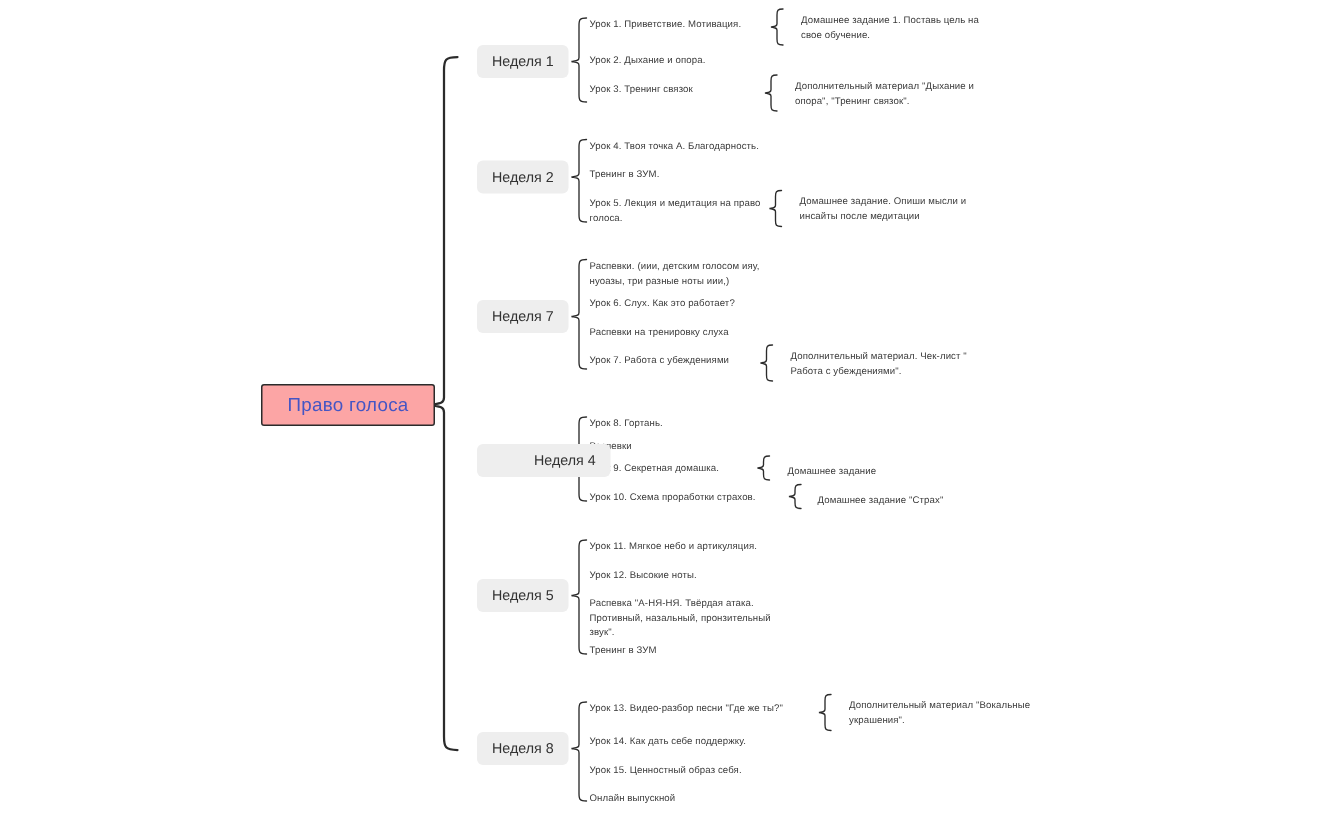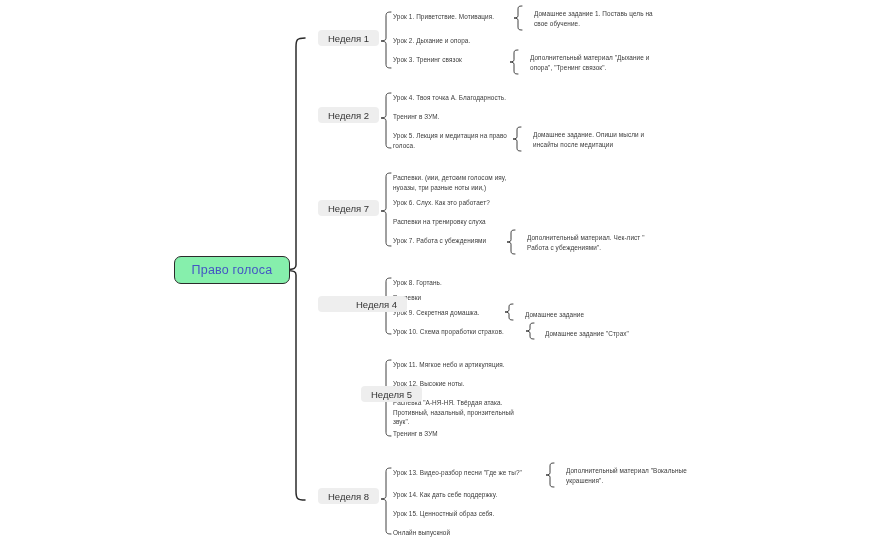--- a/index.html
+++ b/index.html
@@ -25,35 +25,35 @@
 
   
   .root-node {
     position: absolute;
     left: 174px;
     top: 256px;
     width: 116px;
     height: 28px;
     box-sizing: border-box;
     border: 1.4px solid #2b2b2b;
-    border-radius: 7px;
-    background: #86efac;
+    border-radius: 2px;
+    background: #fca5a5;
     display: flex;
     align-items: center;
     justify-content: center;
     font-size: 12.5px;
     color: #4455c4;
     letter-spacing: .2px;
     z-index: 5;
   }
 
   
   .week-node {
     position: absolute;
-    height: 16px;
+    height: 22px;
     box-sizing: border-box;
     background: #eeeeee;
     border-radius: 4px;
     display: flex;
     align-items: center;
     justify-content: center;
     font-size: 9.5px;
     color: #333333;
     padding: 0 10px;
     z-index: 5;
@@ -123,21 +123,21 @@
       <div class="leaf l3" style="left: 393px; top: 198px;">Урок 6. Слух. Как это работает?</div>
       <div class="leaf l3" style="left: 393px; top: 217px;">Распевки на тренировку слуха</div>
       <div class="leaf l3" style="left: 393px; top: 236px;">Урок 7. Работа с убеждениями</div>
       <div class="week-node" style="left: 318px; top: 296px; padding-left: 38px;">
         <span>Неделя 4</span>
       </div>
       <div class="leaf l3" style="left: 393px; top: 278px;">Урок 8. Гортань.</div>
       <div class="leaf l3" style="left: 393px; top: 293px;">Распевки</div>
       <div class="leaf l3" style="left: 393px; top: 308px;">Урок 9. Секретная домашка.</div>
       <div class="leaf l3" style="left: 393px; top: 327px;">Урок 10. Схема проработки страхов.</div>
-      <div class="week-node" style="left: 318px; top: 386px; margin-left: 43px;">
+      <div class="week-node" style="left: 318px; top: 386px;">
         <span>Неделя 5</span>
       </div>
       <div class="leaf l3" style="left: 393px; top: 360px;">Урок 11. Мягкое небо и артикуляция.</div>
       <div class="leaf l3" style="left: 393px; top: 379px;">Урок 12. Высокие ноты.</div>
       <div class="leaf l3" style="left: 393px; top: 398px;">Распевка "А-НЯ-НЯ. Твёрдая атака.
 Противный, назальный, пронзительный
 звук".</div>
       <div class="leaf l3" style="left: 393px; top: 429px;">Тренинг в ЗУМ</div>
       <div class="week-node" style="left: 318px; top: 488px;">
         <span>Неделя 8</span>

